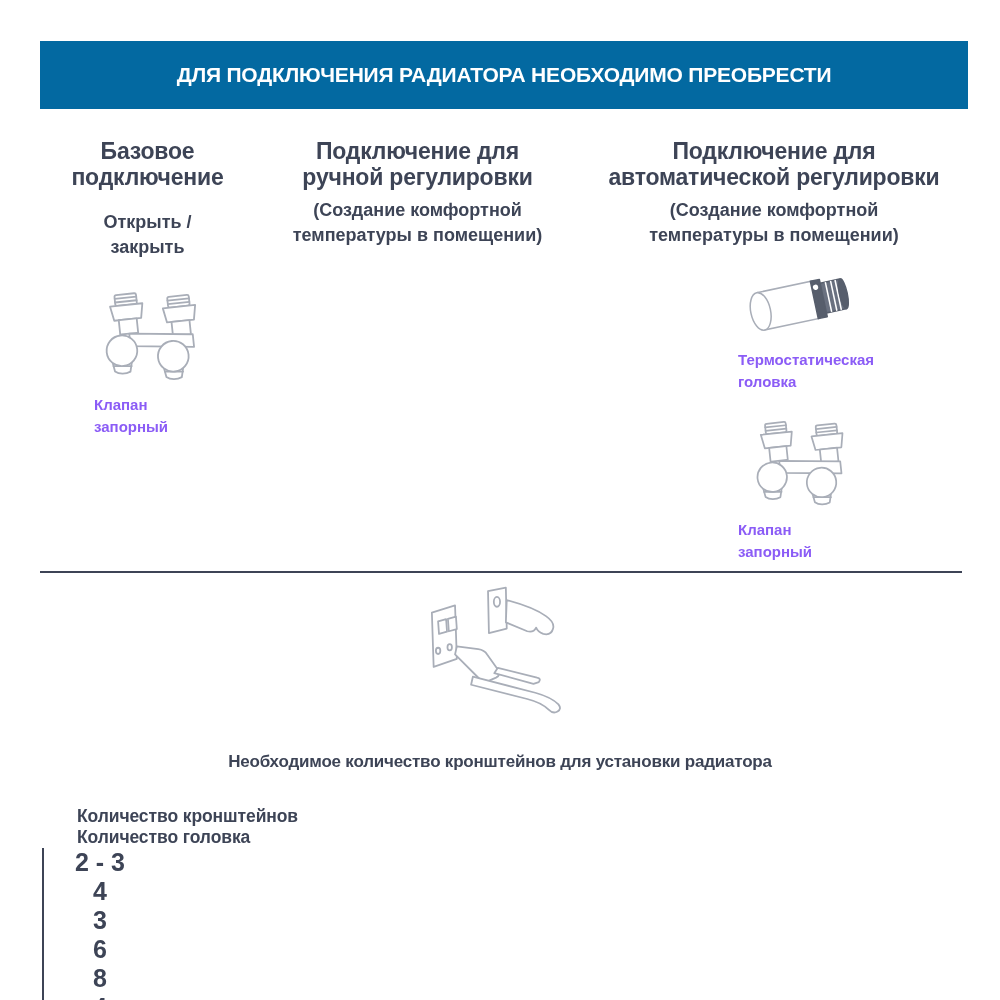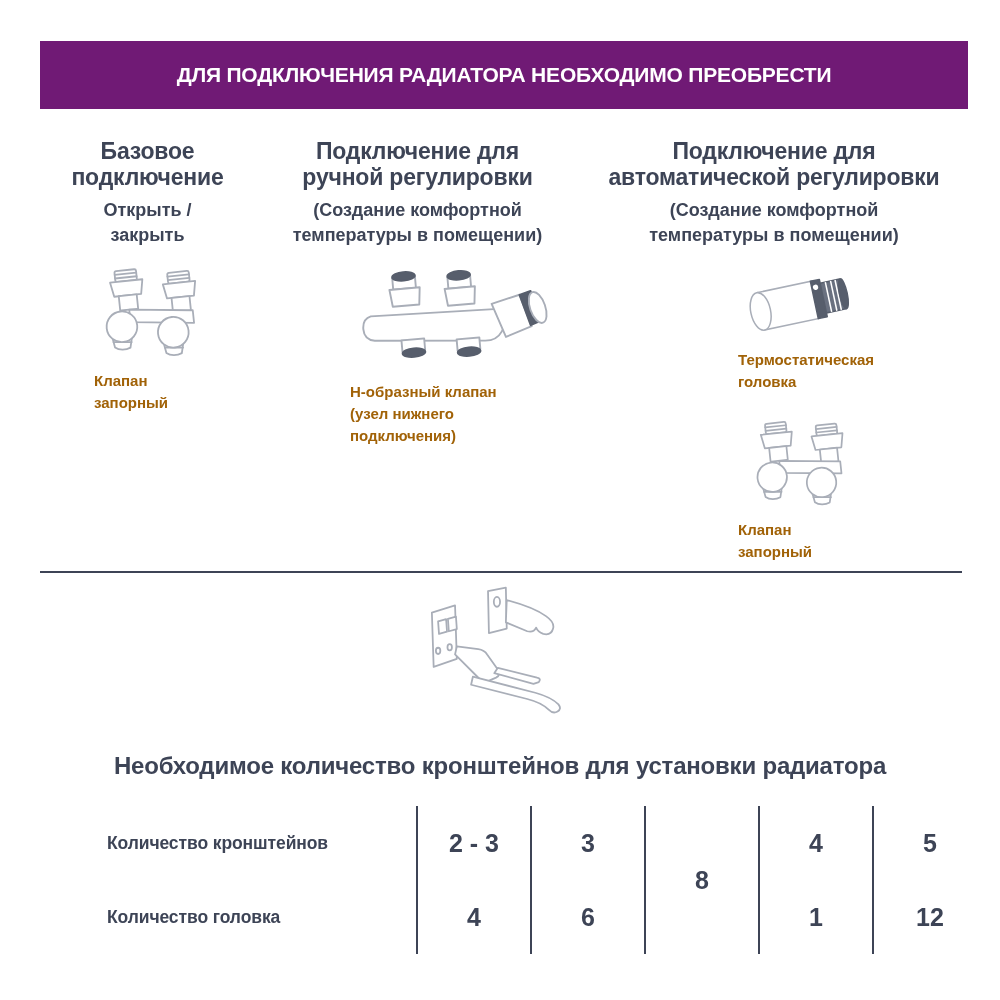--- a/index.html
+++ b/index.html
@@ -7,45 +7,45 @@
     width:1000px; height:1000px; position:relative; overflow:hidden;
     font-family:"Liberation Sans","DejaVu Sans",sans-serif;
     color:#3d4456;
     -webkit-font-smoothing:antialiased;
   }
   .page { position:absolute; inset:0; }
 
   
   .topbar {
     position:absolute; left:40px; top:41px; width:928px; height:68px;
-    background:#701a75; color:#ffffff;
+    background:#0369a1; color:#ffffff;
     display:flex; align-items:center; justify-content:center;
     font-weight:bold; font-size:21px; letter-spacing:-0.2px;
   }
 
   
   .columns { position:absolute; left:40px; top:110px; width:928px; display:flex; }
   .col { display:flex; flex-direction:column; }
-  .col1 { width:215px; }
+  .col1 { width:215px;gap:12px; }
   .col2 { width:325px; }
   .col3 { width:388px; }
 
   .col-title {
     margin:28px 0 0 0; text-align:center; font-weight:bold;
     font-size:23px; line-height:1.15; white-space:pre-line; letter-spacing:-0.2px;
   }
   .col-sub {
     margin:7px 0 0 0; text-align:center; font-weight:bold;
     font-size:18px; line-height:1.4; white-space:pre-line;
   }
   figure.item { margin:14px 0 0 0; padding:0; }
   figure.item .art { display:block; }
   figcaption.caption {
     margin-top:7px; font-weight:bold; font-size:15px; line-height:1.45;
-    white-space:pre-line; color:#a16207;
+    white-space:pre-line; color:#8b5cf6;
   }
   .col1 figure.item { margin-left:46px; width:150px; }
   .col1 figcaption.caption { margin-left:8px; }
   .col2 figure.item { margin-left:95px; width:212px; }
   .col3 figure.item { margin-left:158px; width:160px; }
   .col3 figure.item + figure.item { margin-top:22px; }
 
   
   .divider {
     position:absolute; left:40px; top:571px; width:922px; height:0;
@@ -54,25 +54,25 @@
 
   
   .bracket-fig {
     position:absolute; left:0; top:582px; width:1000px;
     display:flex; justify-content:center;
   }
 
   
   .table-title {
     position:absolute; left:0; top:752px; width:1000px; margin:0;
-    text-align:center; font-weight:bold; font-size:24px; letter-spacing:-0.2px;
-  }
-
-  
-  .btable { position:absolute; left:72px; top:806px; height:148px; display:flex; }
+    text-align:center; font-weight:bold; font-size:17px; letter-spacing:-0.2px;
+  }
+
+  
+  .btable { position:absolute; left:42px; top:806px; height:148px; display:flex;flex-direction:column; }
   .btable .lblcol { width:344px; display:flex; flex-direction:column; }
   .btable .lbl {
     flex:1; display:flex; align-items:center; padding-left:35px;
     font-weight:bold; font-size:17.5px; letter-spacing:-0.1px;
   }
   .btable .vcol {
     width:112px; border-left:2px solid #3d4456;
     display:flex; flex-direction:column;
   }
   .btable .cell {
@@ -178,27 +178,20 @@
         <figcaption class="caption">Клапан
 запорный</figcaption>
       </figure>
     </div>
 
     <div class="col col2">
       <h2 class="col-title">Подключение для
 ручной регулировки</h2>
       <p class="col-sub">(Создание комфортной
 температуры в помещении)</p>
-      <figure class="item">
-        <svg class="art" width="200" height="112" viewBox="0 0 210 118">
-            <use href="#sym-hvalve"></use>
-          </svg>
-        <figcaption class="caption">Н-образный клапан
-(узел нижнего подключения)</figcaption>
-      </figure>
     </div>
 
     <div class="col col3">
       <h2 class="col-title">Подключение для
 автоматической регулировки</h2>
       <p class="col-sub">(Создание комфортной
 температуры в помещении)</p>
       <figure class="item">
         <svg class="art" width="130" height="80" viewBox="0 0 170 105">
             <use href="#sym-thead"></use>

